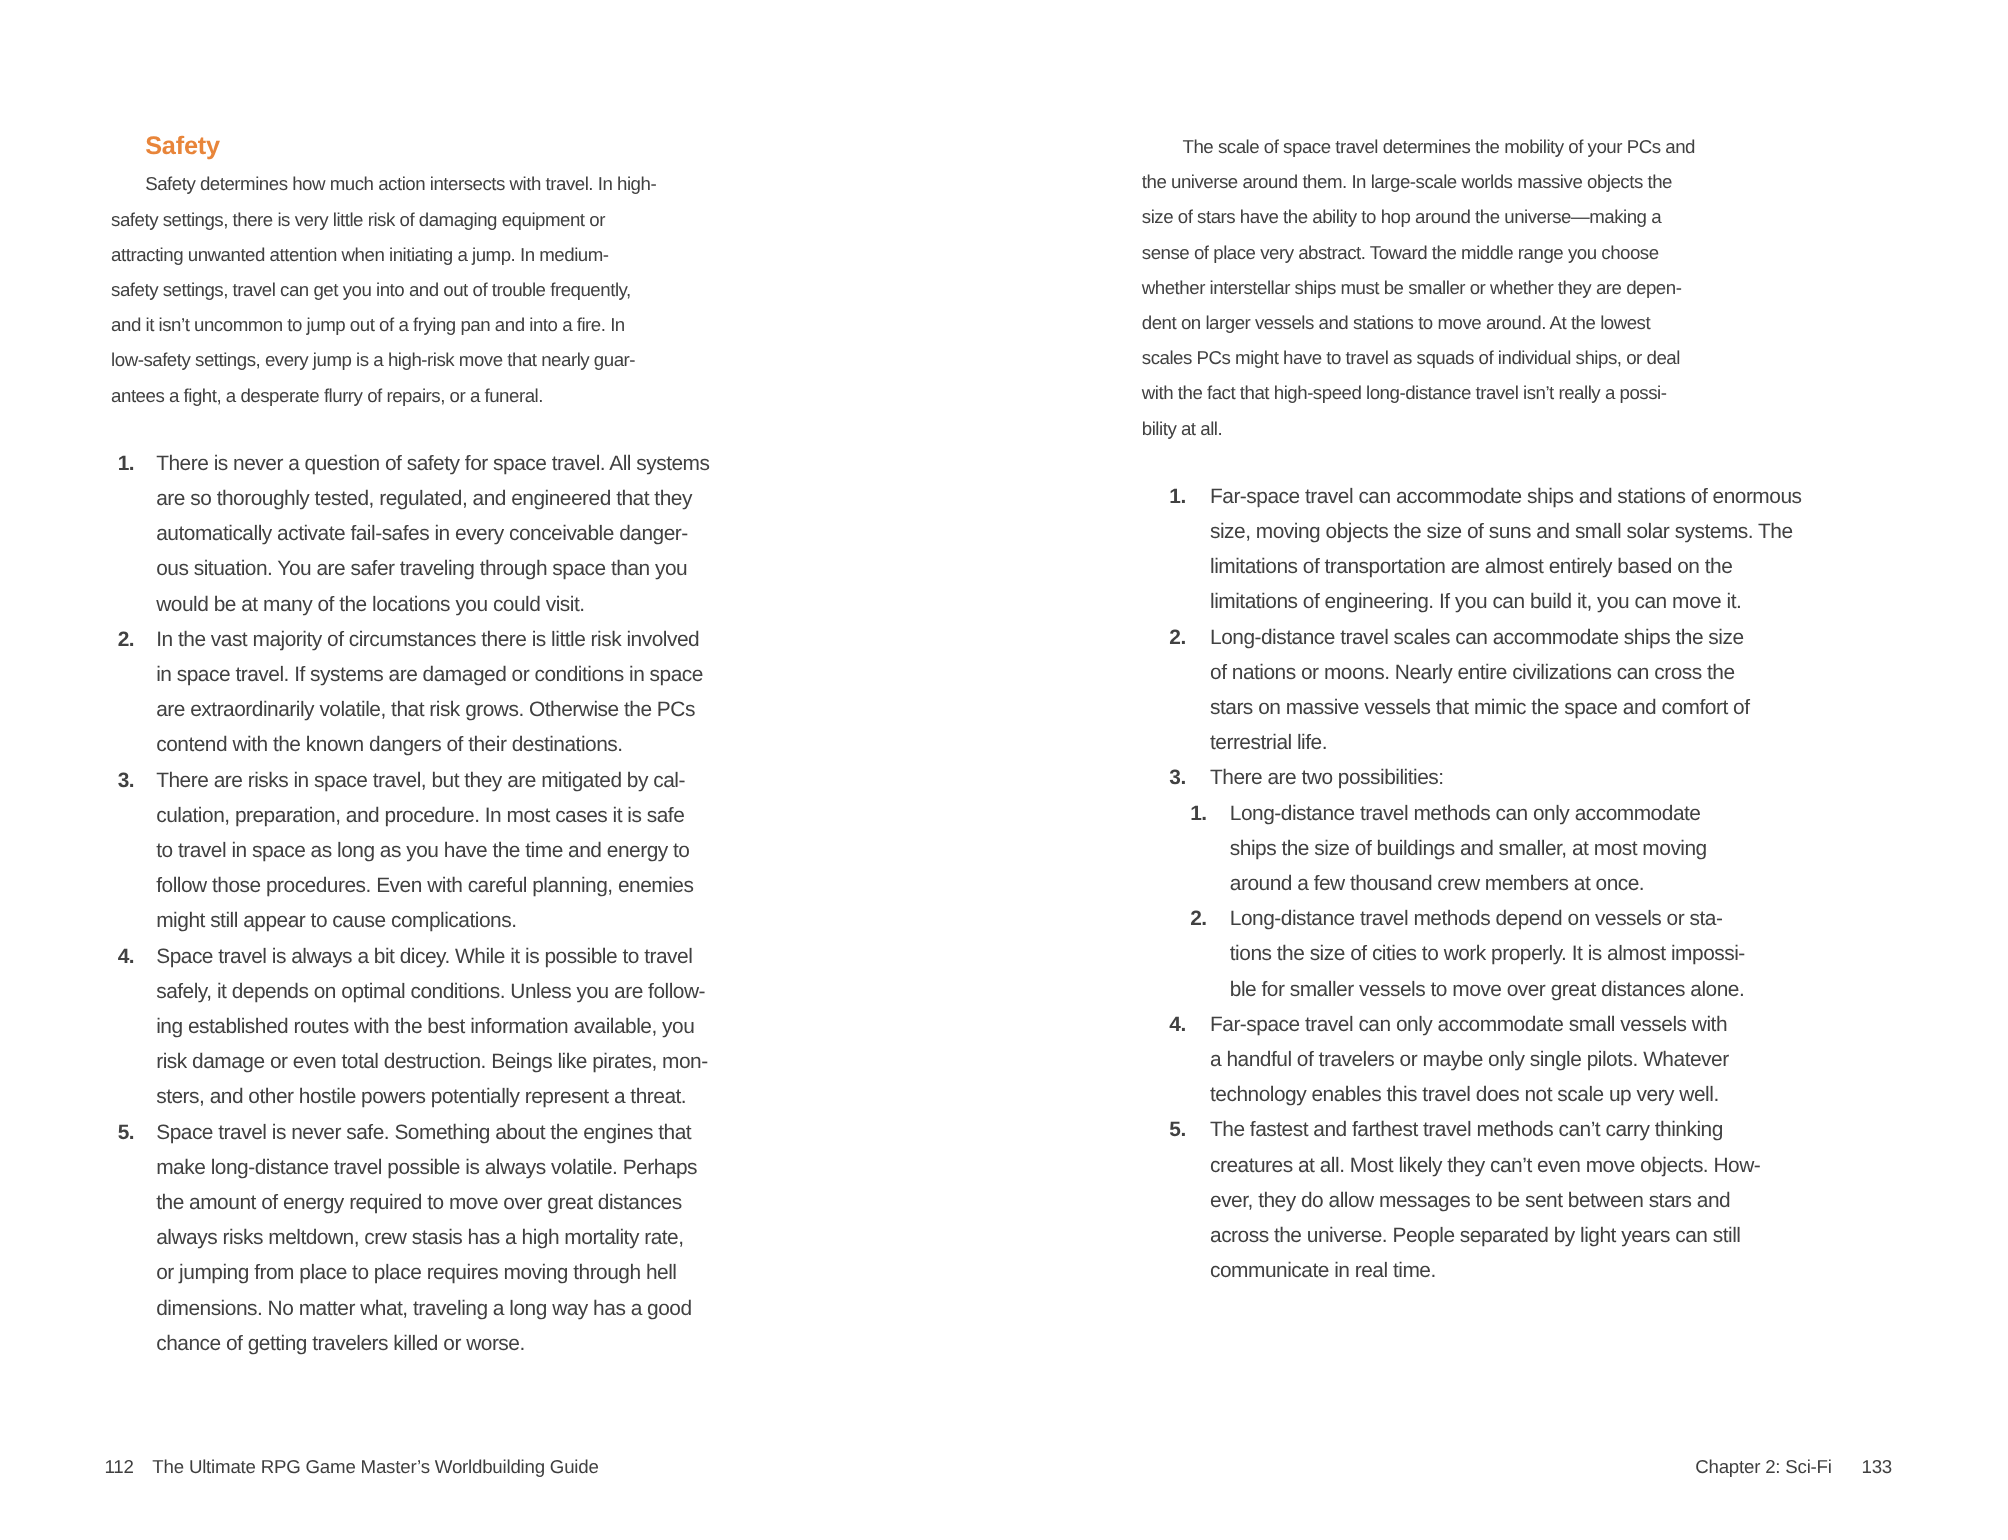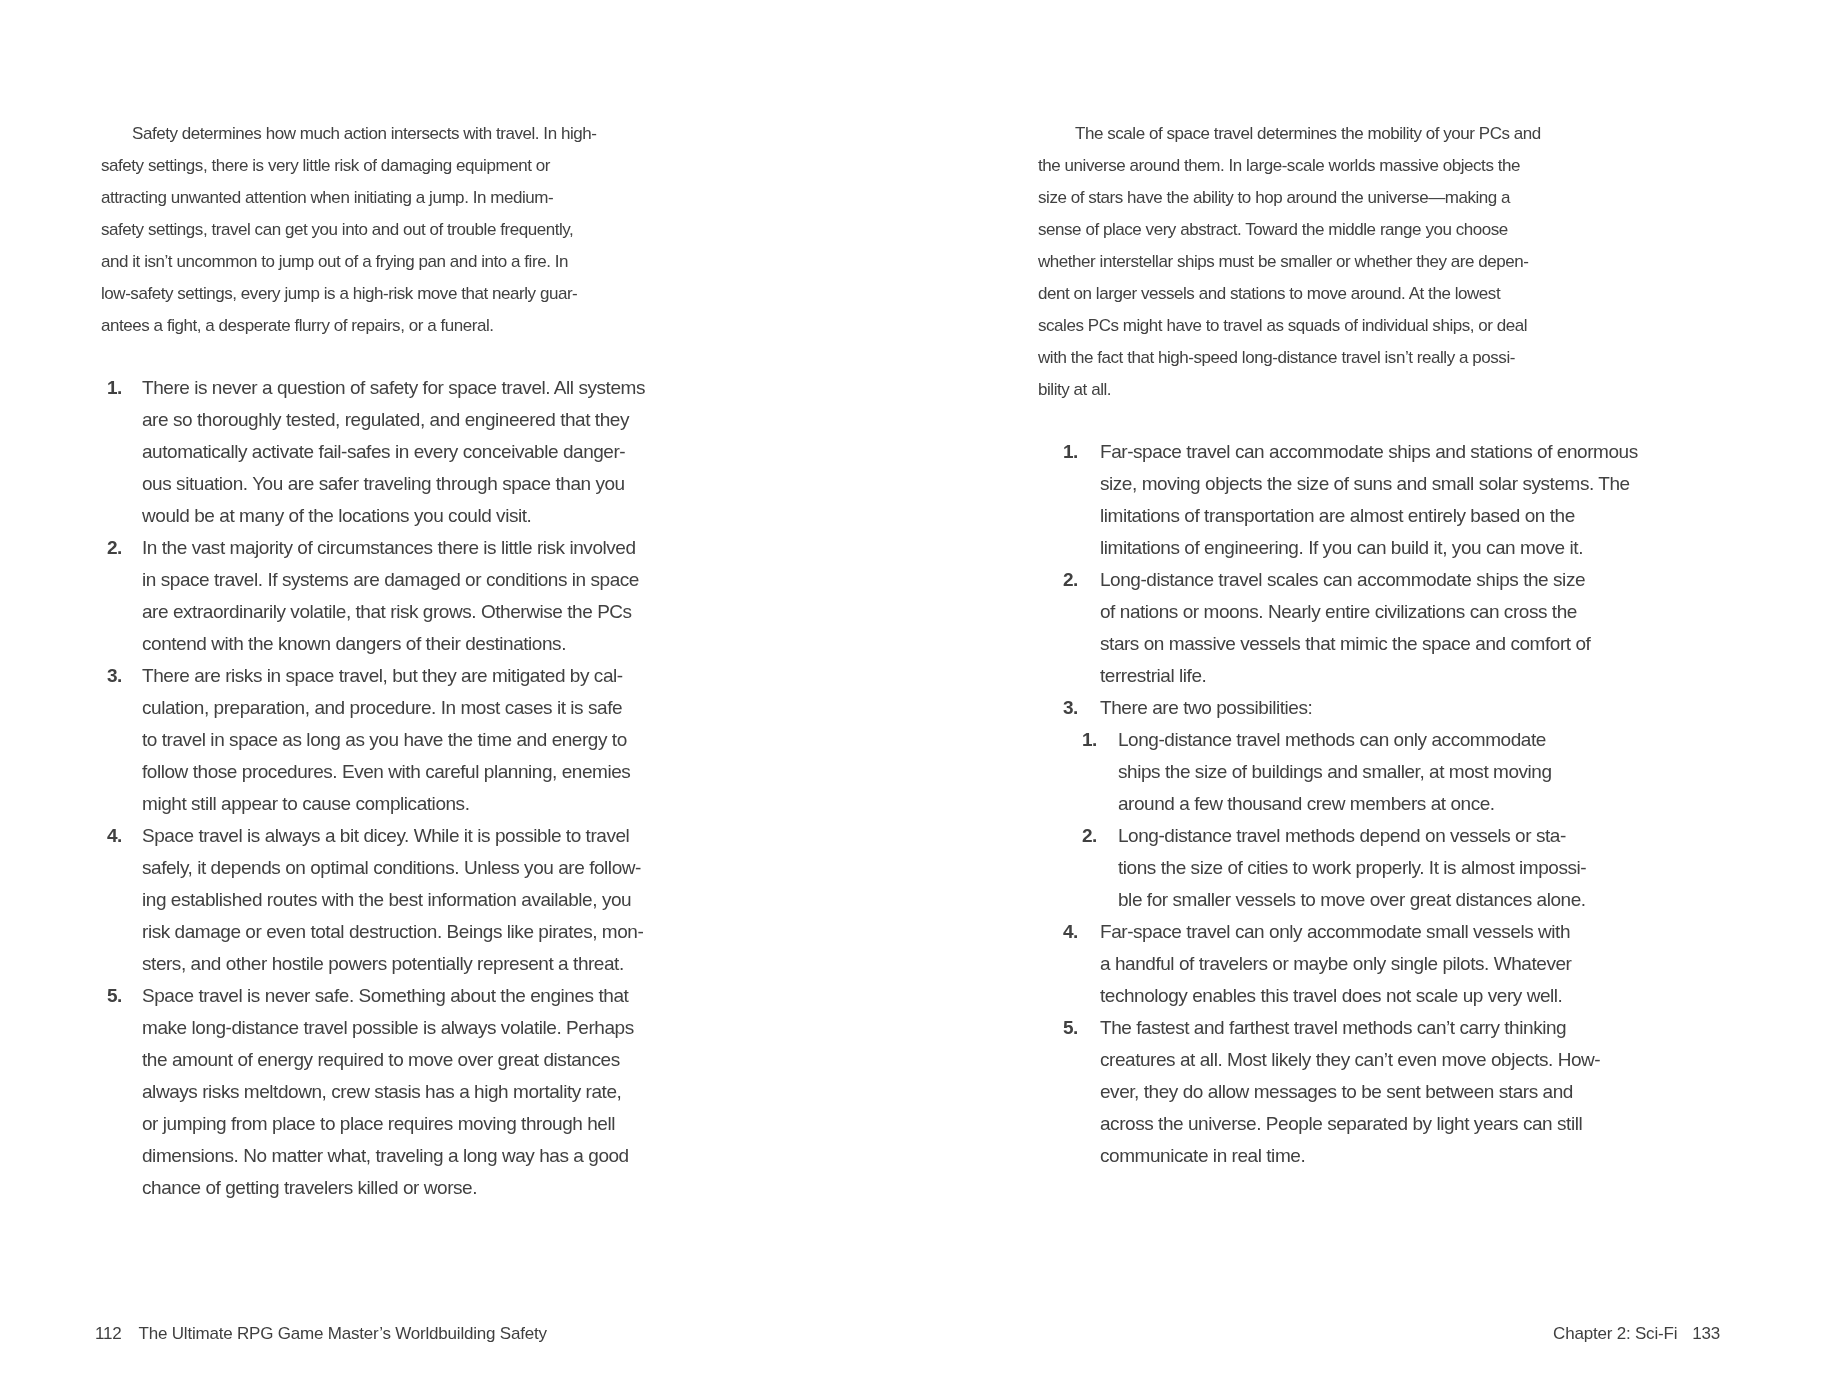--- a/index.html
+++ b/index.html
@@ -43,28 +43,29 @@
 
   .footer {
     position:absolute; top:1324px;
     font-size:17px; line-height:20px; letter-spacing:-0.2px;
     color:#3f3f3f; white-space:nowrap;
   }
   .footer-left  { left:95px; }
   .footer-right { right:105px; text-align:right; }
   .footer .pagenum { display:inline-block; }
   .footer-left .pagenum  { margin-right:17px; }
-  .footer-right .chapter { margin-right:15px; }
+  .footer-right .chapter { margin-right:27px; }
 </style>
 </head>
 <body>
 
 <div class="spread">
 
   <section class="page page-left">
+    <h2 class="heading">Safety</h2>
     <p class="intro">Safety determines how much action intersects with travel. In high-
 safety settings, there is very little risk of damaging equipment or
 attracting unwanted attention when initiating a jump. In medium-
 safety settings, travel can get you into and out of trouble frequently,
 and it isn’t uncommon to jump out of a frying pan and into a fire. In
 low-safety settings, every jump is a high-risk move that nearly guar-
 antees a fight, a desperate flurry of repairs, or a funeral.</p>
     <div class="list-slot">
         <ol class="list toplist">
           <li class="item">
@@ -158,20 +159,20 @@
 creatures at all. Most likely they can’t even move objects. How-
 ever, they do allow messages to be sent between stars and
 across the universe. People separated by light years can still
 communicate in real time.</div>
           </li>
         </ol>
       </div>
   </section>
 
   <footer class="footer footer-left">
-    <span class="pagenum">112</span><span class="booktitle">The Ultimate RPG Game Master’s Worldbuilding Safety</span>
+    <span class="pagenum">112</span><span class="booktitle">The Ultimate RPG Game Master’s Worldbuilding Guide</span>
   </footer>
 
   <footer class="footer footer-right">
     <span class="chapter">Chapter 2: Sci-Fi</span><span class="pagenum">133</span>
   </footer>
 
 </div>
 
 </body></html>

